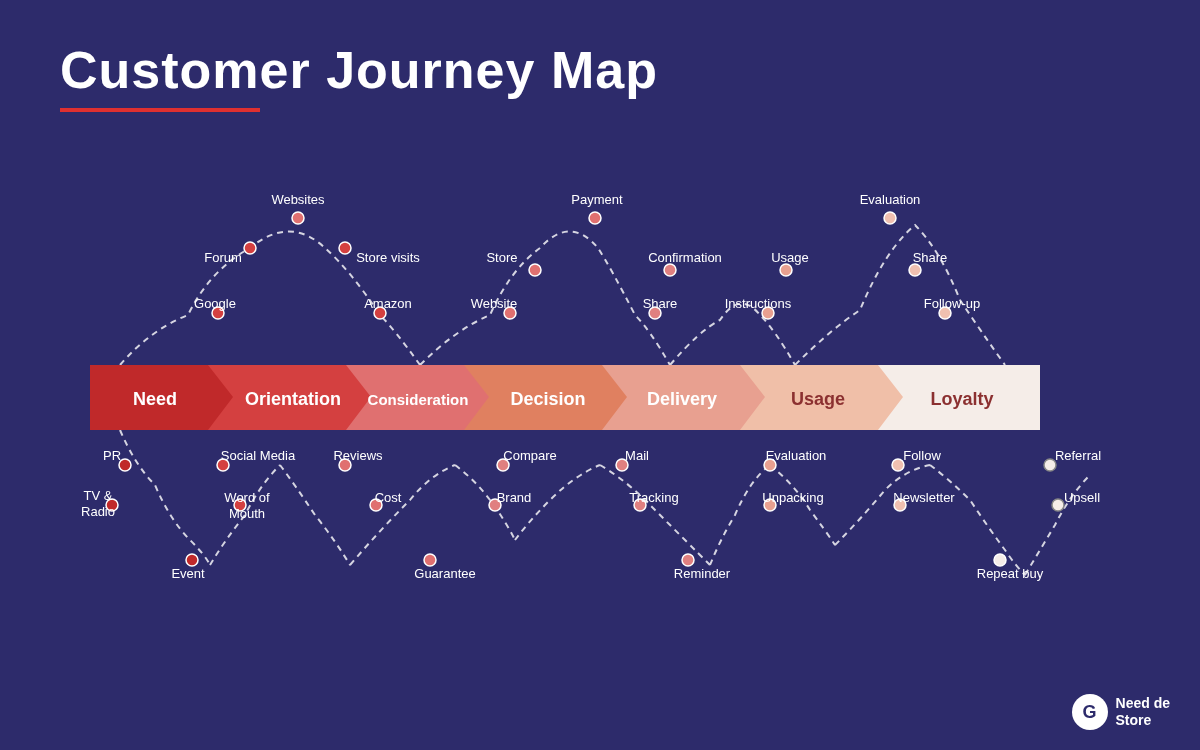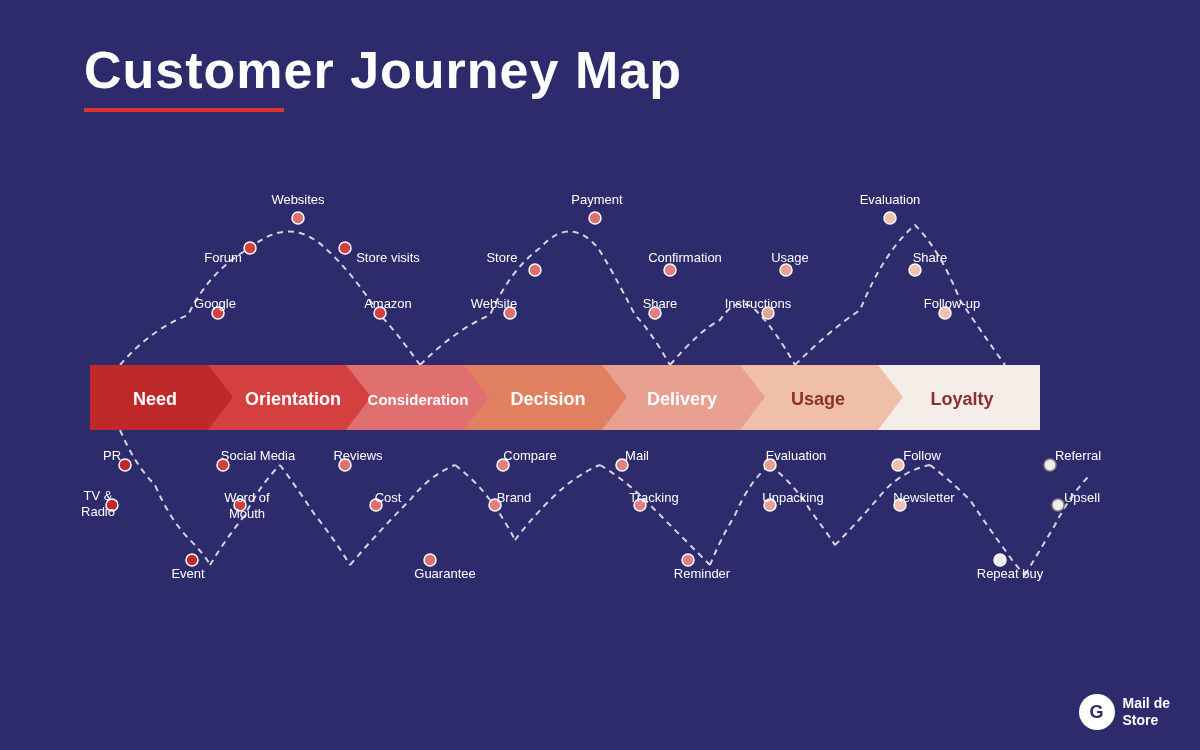--- a/index.html
+++ b/index.html
@@ -9,21 +9,20 @@
       background: #2d2b6b;
       font-family: 'Arial', sans-serif;
       overflow: hidden;
       position: relative;
     }
 
     .title-section {
       position: absolute;
       top: 40px;
       left: 60px;
-      margin-left: 24px;
     }
 
     .title {
       color: white;
       font-size: 52px;
       font-weight: 900;
       letter-spacing: 1px;
     }
 
     .title-underline {
@@ -67,21 +66,21 @@
 <body>
 
 <div class="title-section">
   <h1 class="title">Customer Journey Map</h1>
   <div class="title-underline"></div>
 </div>
 
 <div class="logo">
   <div class="logo-icon">G</div>
   <div class="logo-text">
-    <span>Mail de</span><br><span>Store</span>
+    <span>Need de</span><br><span>Store</span>
   </div>
 </div>
 
 <svg viewBox="0 0 1120 480" style="position:absolute;top:170px;left:40px;width:1120px;height:480px;">
 
   <path d="
     M 80,195
     Q 110,160 148,145
     Q 170,100 210,78
     Q 250,45 285,78

